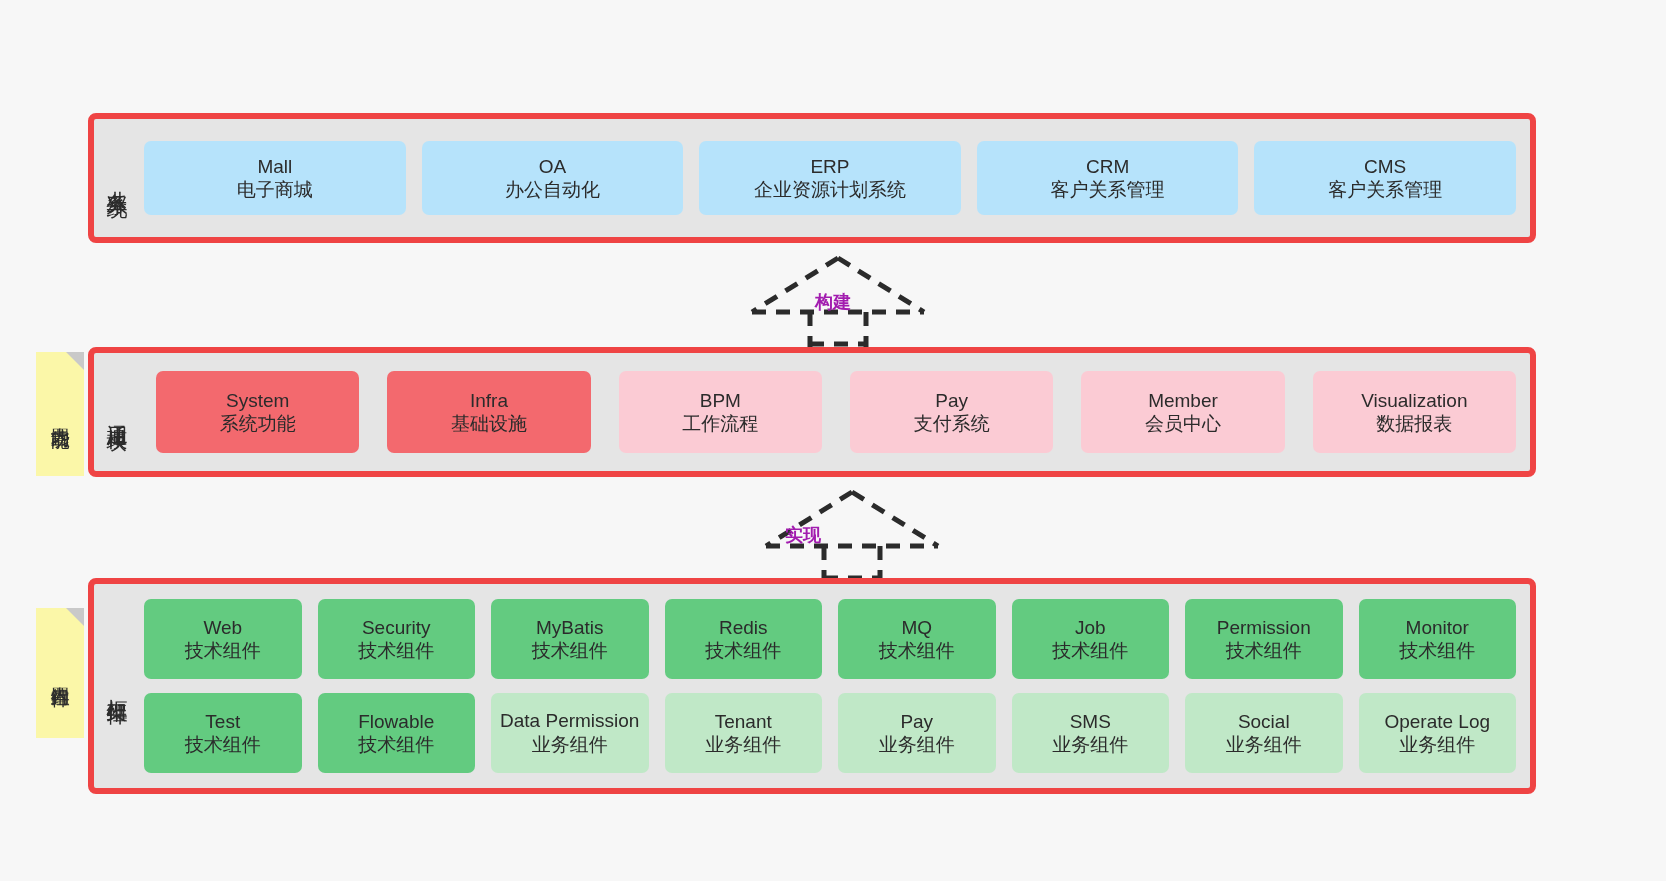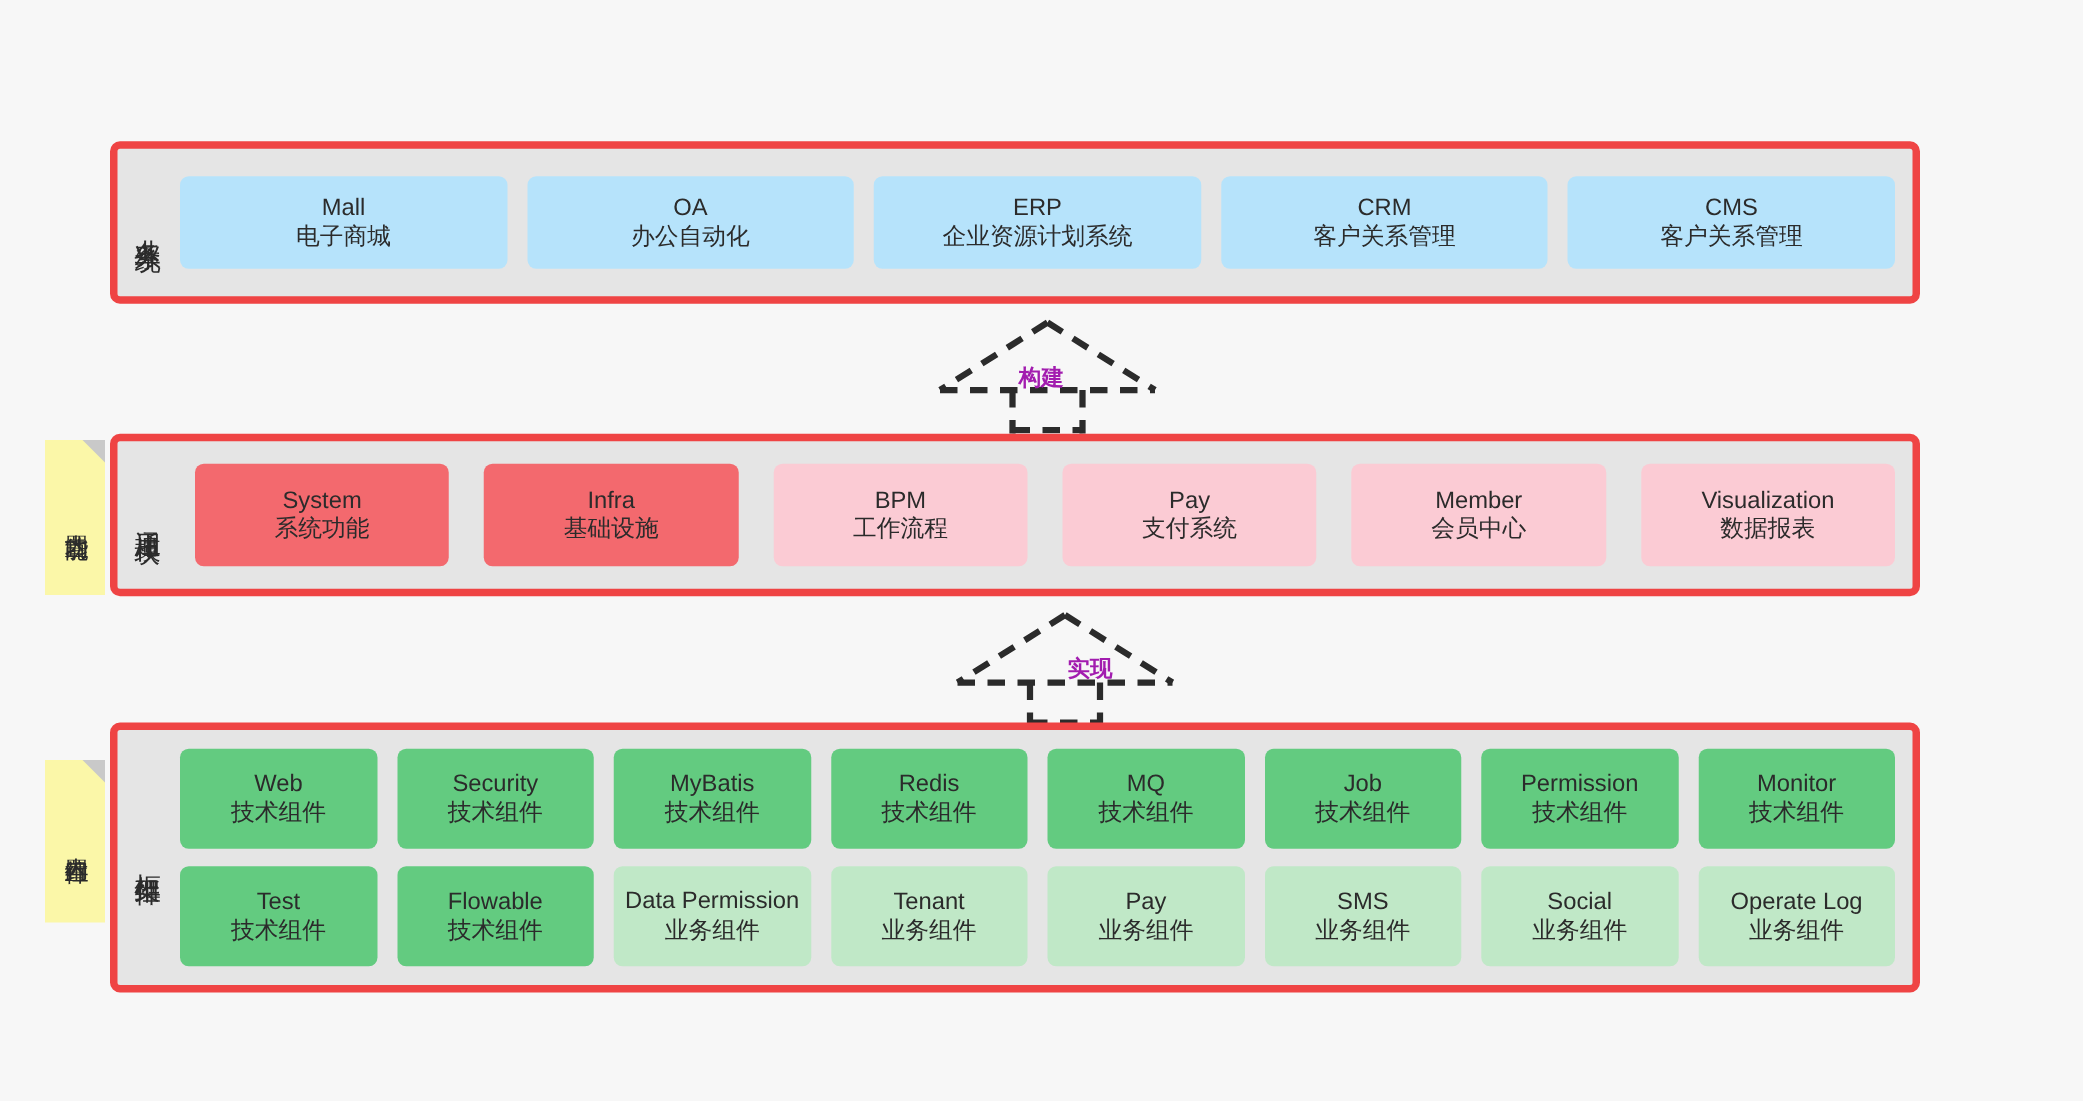--- a/index.html
+++ b/index.html
@@ -135,21 +135,21 @@
     font-size: 18px;
     color: #a21caf;
     background: transparent;
     user-select: none;
     white-space: nowrap;
     font-weight: bold;
   }
   .arrow-1 { left: 748px; top: 252px; width: 180px; height: 95px; }
   .arrow-2 { left: 762px; top: 486px; width: 180px; height: 95px; }
   .label-1 { left: 815px; top: 290px; }
-  .label-2 { left: 854px; top: 523px; }
+  .label-2 { left: 785px; top: 523px; }
 </style>
 </head>
 <body>
 
 <div id="canvas">
 
   <div class="layer biz-layer">
     <div class="layer-title">业务系统</div>
     <div class="layer-body">
       <div class="row">

